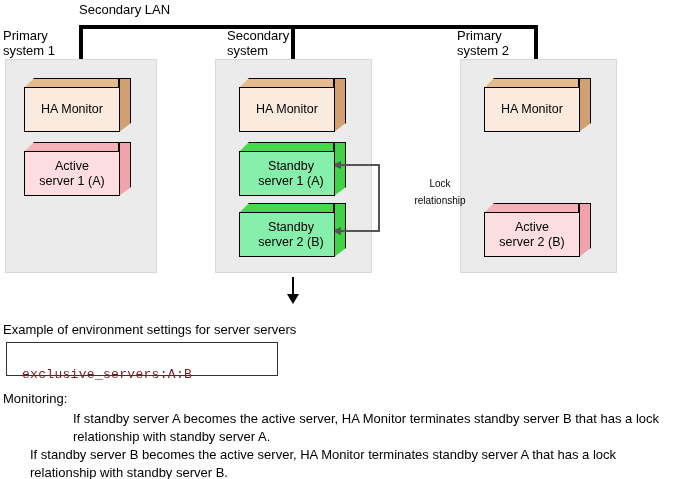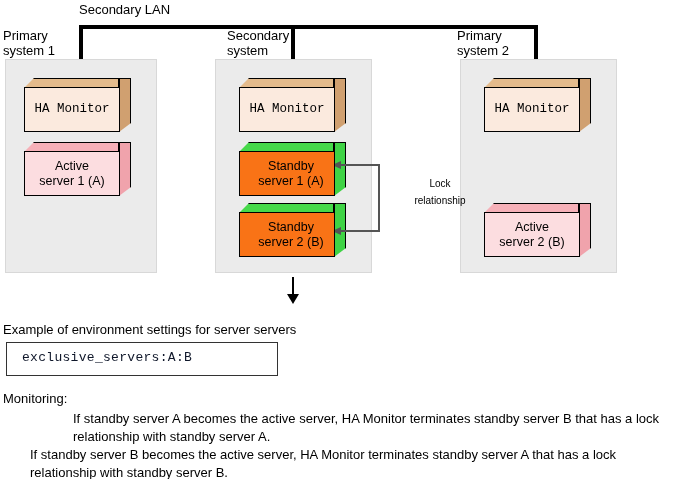--- a/index.html
+++ b/index.html
@@ -87,29 +87,29 @@
   }
   
   .box3d .top {
     clip-path: polygon(10px 0, 100% 0, 100% 100%, 0 100%);
   }
   .box3d .side {
     clip-path: polygon(0 0, 100% 0, 100% calc(100% - 9px), 0 100%);
   }
 
   
-  .tan .front { background: #fbeade; font-family: Liberation Mono, monospace; }
+  .tan .front { background: #fbeade; }
   .tan .top   { background: #e4bb8c; }
   .tan .side  { background: #d0a070; }
   
   .pink .front { background: #fcdde0; }
   .pink .top   { background: #f6b0b8; }
   .pink .side  { background: #f0a3ac; }
   
-  .green .front { background: #f97316; padding-left: 8px; }
+  .green .front { background: #86efac; padding-left: 8px; }
   .green .top   { background: #46d94a; }
   .green .side  { background: #3fd345; }
 
   
   #box-ha-1       { left: 24px;  top: 78px; }
   #box-active-1   { left: 24px;  top: 142px; }
   #box-ha-2       { left: 239px; top: 78px; }
   #box-standby-1  { left: 239px; top: 142px; }
   #box-standby-2  { left: 239px; top: 203px; }
   #box-ha-3       { left: 484px; top: 78px; }
@@ -158,25 +158,25 @@
     line-height: 16px;
     white-space: nowrap;
   }
   #settings-box {
     left: 6px; top: 342px;
     width: 270px; height: 32px;
     border: 1px solid #333333;
     background: #ffffff;
   }
   #settings-code {
-    left: 22px; top: 349px;
+    left: 22px; top: 366px;
     font-family: "Liberation Mono", "DejaVu Sans Mono", monospace;
     font-size: 13px;
     line-height: 17px;
-    color: #0f172a;
+    color: #7f1d1d;
     letter-spacing: 0.3px;
     white-space: nowrap;
   }
 
   
   #explanation-heading {
     left: 3px; top: 391px;
     font-size: 13px;
     line-height: 16px;
   }

